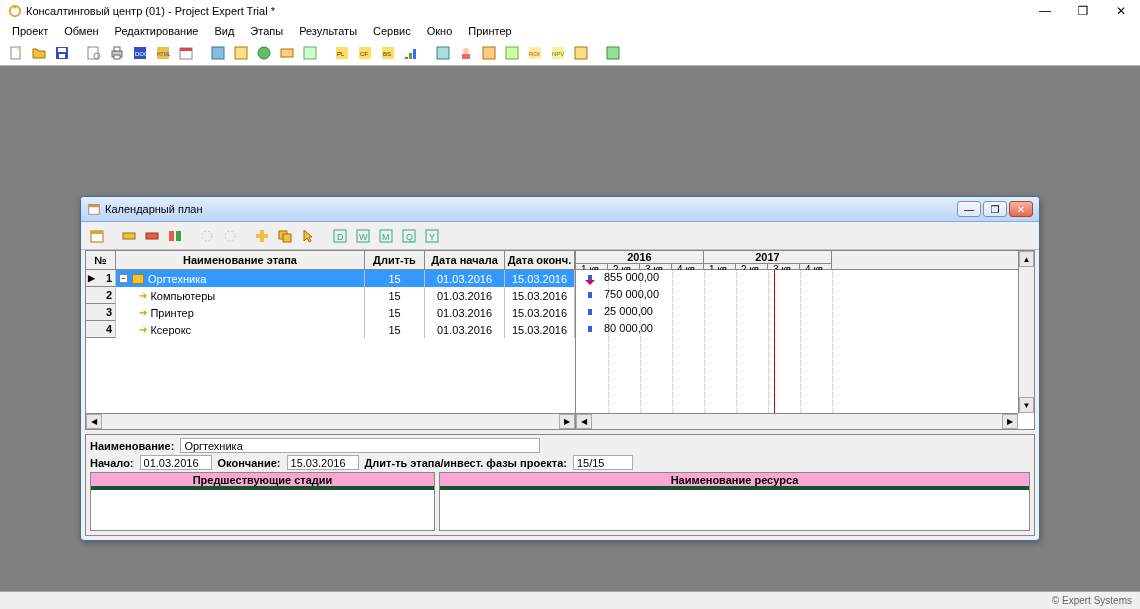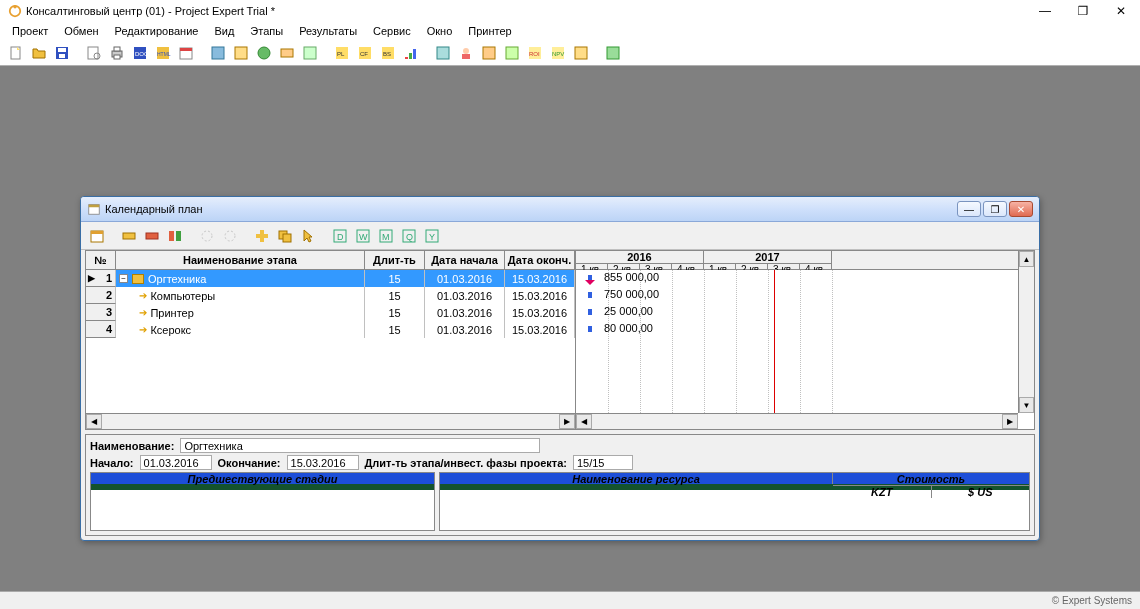--- a/index.html
+++ b/index.html
@@ -91,21 +91,21 @@
 
 
 .detail-pane { margin: 4px; border:1px solid #888; background:#f0f0f0; padding: 3px 4px 4px 4px; }
 .detail-row1 { display:flex; align-items:center; gap:6px; font-size:11px; margin-bottom:2px; }
 .detail-row1 .lbl { font-weight:bold; }
 .detail-row1 .val { border:1px solid #aaa; background:#fff; padding:1px 3px; min-width:60px; height:15px; font-size:11px; }
 .detail-row1 .val.long { width: 360px; }
 .detail-tables { display:flex; gap:4px; margin-top:2px; }
 .dt-left { width: 345px; border:1px solid #888; background:#fff; }
 .dt-right { flex:1; border:1px solid #888; background:#fff; }
-.dt-h { display:flex; height:17px; border-bottom:6px solid #14532d; background:#1d4ed8;font-style:italic; }
+.dt-h { display:flex; height:17px; border-bottom:4px solid #14532d; background:#f9a8d4; }
 .dt-h .dhc { flex:1; display:flex; align-items:center; justify-content:center; font-weight:bold; font-size:11px; border-right:1px solid #888; }
 .dt-h .dhc:last-child { border-right:none; }
 .dt-body { height: 40px; }
 
 
 .statusbar { position:absolute; left:0; right:0; bottom:0; height:18px; border-top:1px solid #aaa; background:#f0f0f0; display:flex; align-items:center; justify-content:flex-end; padding: 0 8px; font-size:10px; color:#666;}
 </style>
 </head>
 <body>
 
@@ -547,27 +547,20 @@
       <div class="detail-tables">
         <div class="dt-left">
           <div class="dt-h">
               <div class="dhc">Предшествующие стадии</div>
             </div>
           <div class="dt-body"></div>
         </div>
         <div class="dt-right">
           <div class="dt-h">
             <div class="dhc" style="flex:2">Наименование ресурса</div>
-            <div style="flex:1; display:flex; flex-direction:column;">
-              <div style="flex:1; display:flex; align-items:center; justify-content:center; font-weight:bold; border-bottom:1px solid #888">Стоимость</div>
-              <div style="flex:1; display:flex;">
-                <div style="flex:1; display:flex; align-items:center; justify-content:center; font-weight:bold; border-right:1px solid #888">KZT</div>
-                <div style="flex:1; display:flex; align-items:center; justify-content:center; font-weight:bold">$ US</div>
-              </div>
-            </div>
           </div>
           <div class="dt-body"></div>
         </div>
       </div>
     </div>
 
   </div>
 </div>
 
 <div class="statusbar">

